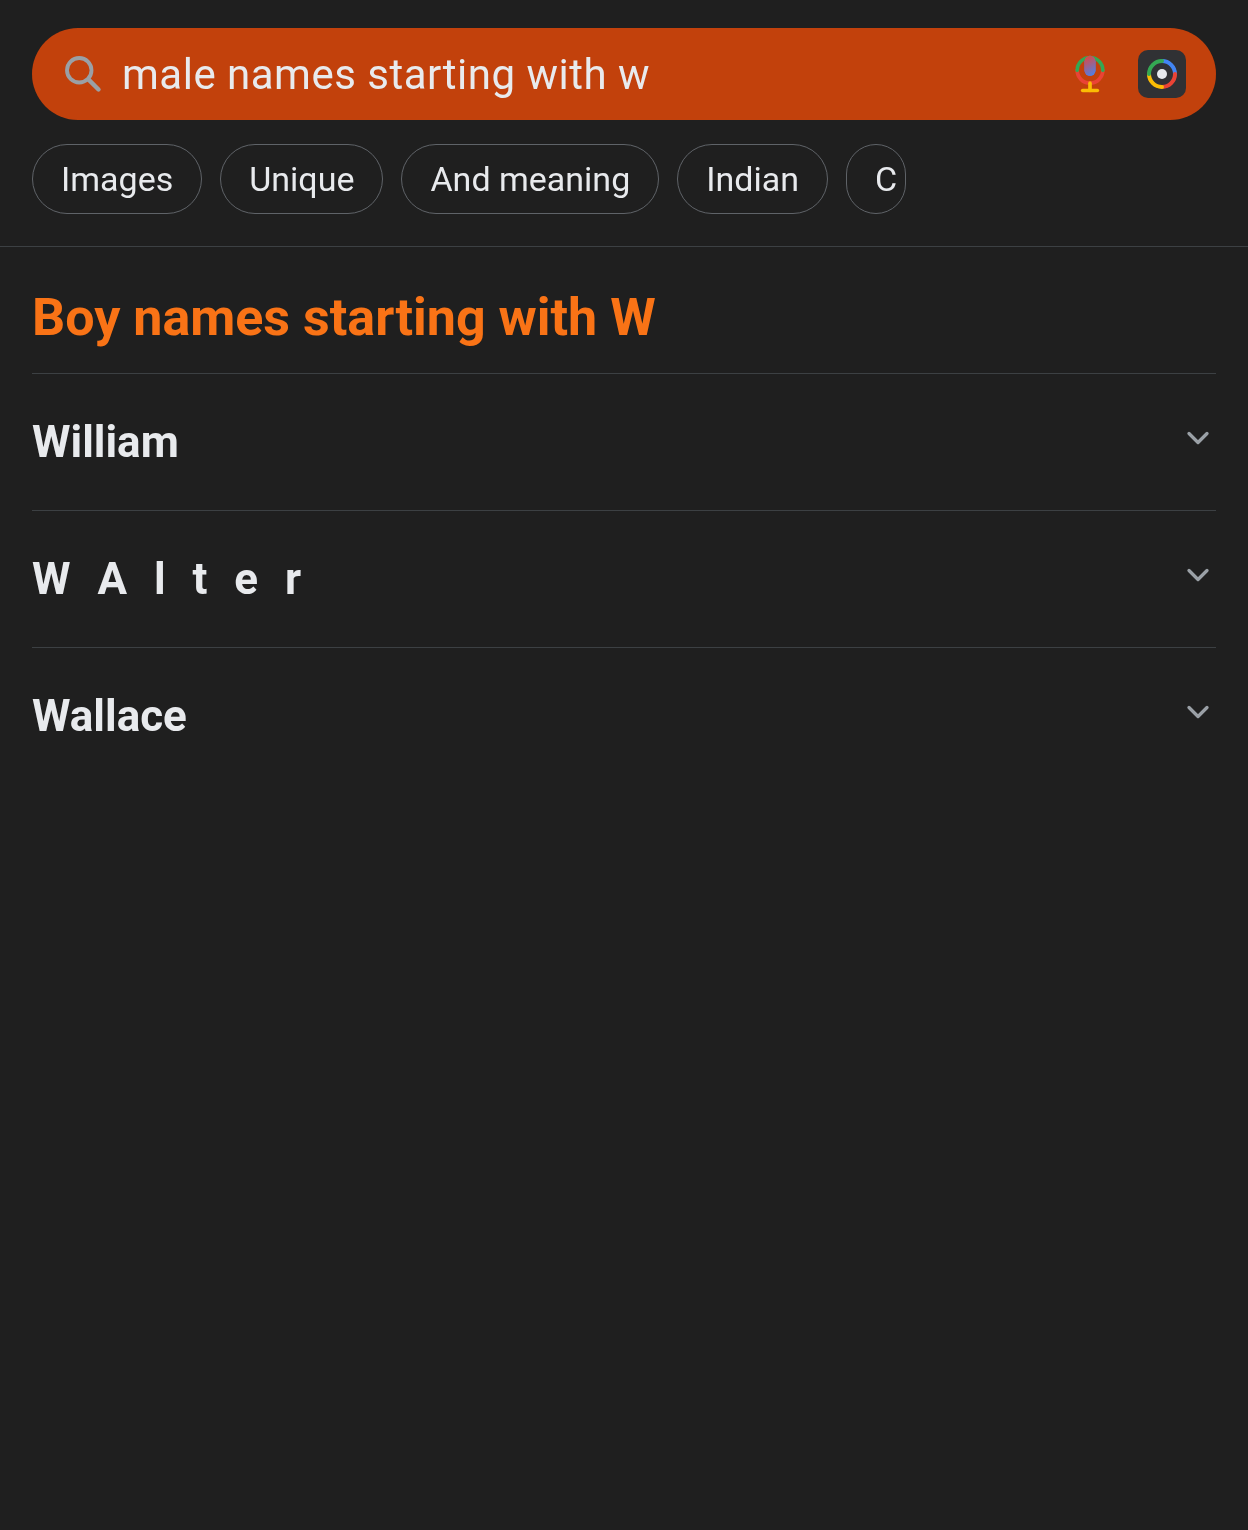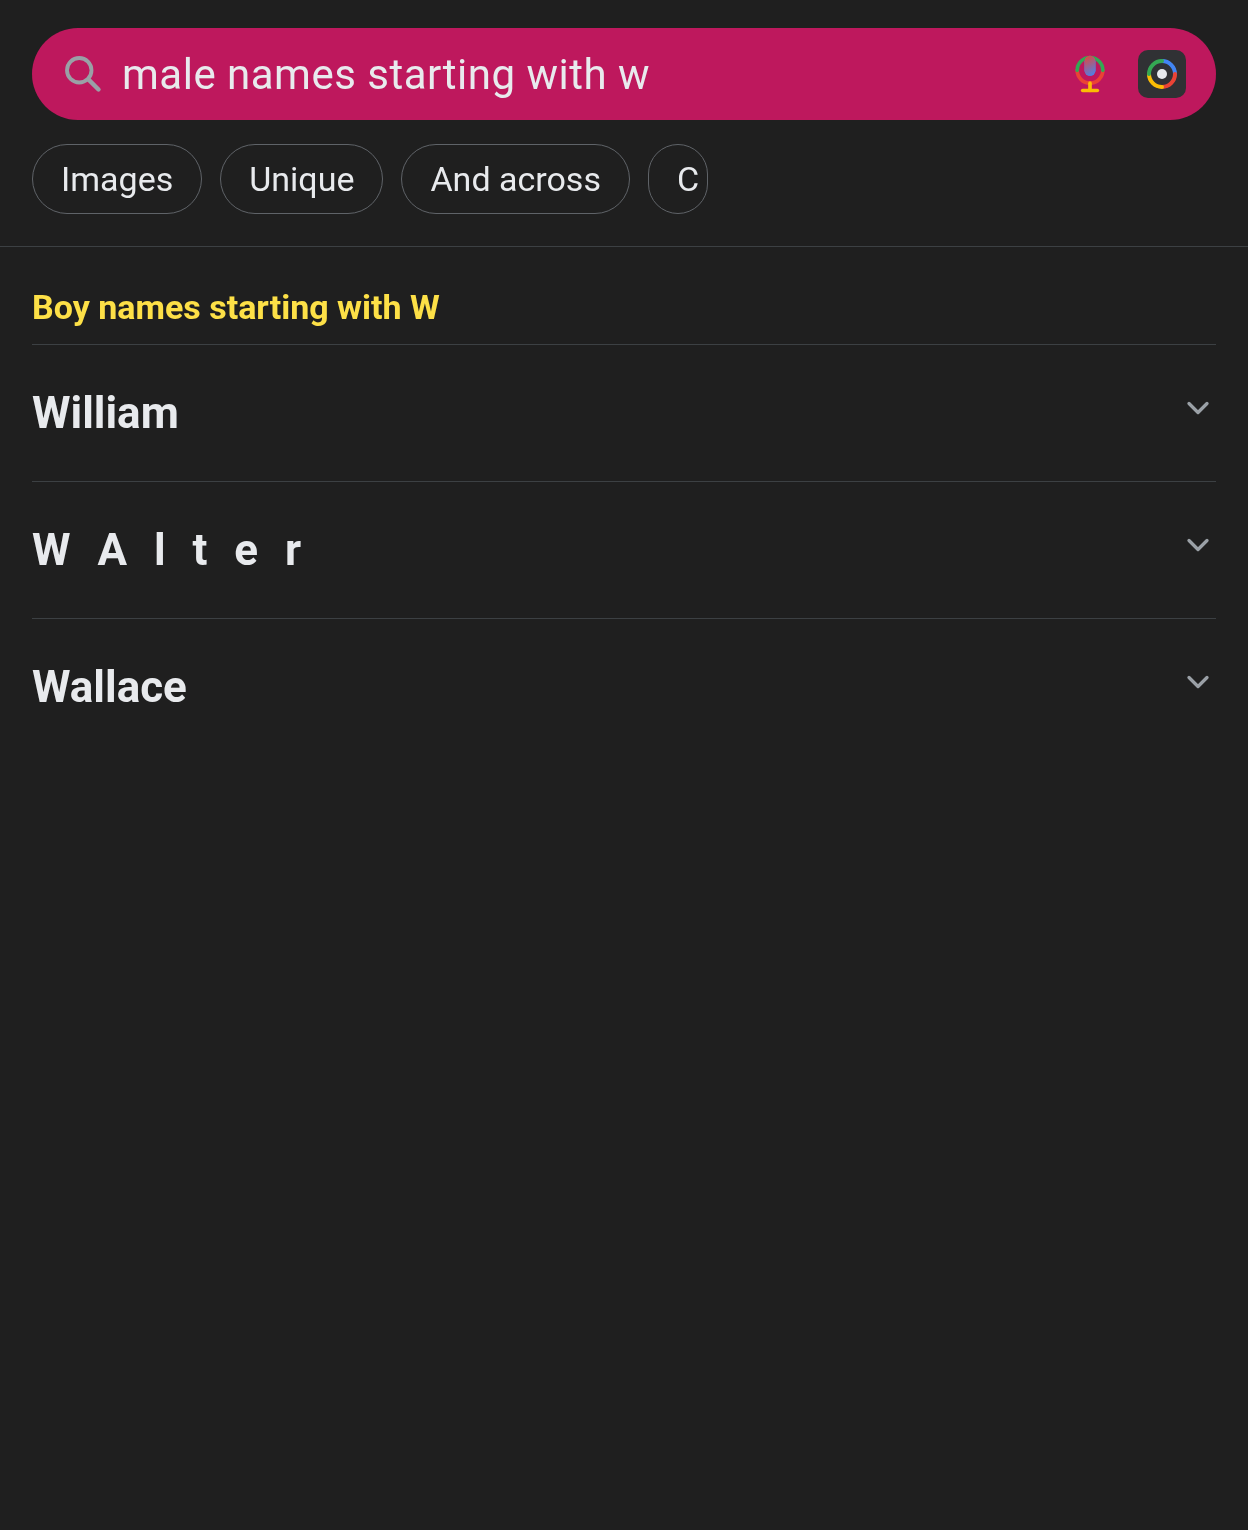--- a/index.html
+++ b/index.html
@@ -17,21 +17,21 @@
       overflow-x: hidden;
     }
 
     .search-bar-container {
       padding: 28px 32px 24px 32px;
     }
 
     .search-bar {
       display: flex;
       align-items: center;
-      background-color: #be185d;
+      background-color: #c2410c;
       border-radius: 50px;
       padding: 20px 28px;
       gap: 20px;
       width: 100%;
     }
 
     .search-icon-wrap {
       flex-shrink: 0;
     }
 
@@ -102,24 +102,24 @@
       background-color: #3c4043;
       margin: 0 0 0 0;
     }
 
     
     .main-content {
       padding: 40px 32px 0 32px;
     }
 
     .section-title {
-      font-size: 34px;
+      font-size: 52px;
       font-weight: 700;
-      color: #fde047;
-      margin-bottom: 16px;
+      color: #f97316;
+      margin-bottom: 24px;
       line-height: 1.2;
     }
 
     .section-subtitle {
       font-size: 32px;
       color: #9aa0a6;
       margin-bottom: 32px;
     }
 
     .names-list {
@@ -206,21 +206,22 @@
           <circle cx="24" cy="24" r="5" fill="#e8eaed"></circle>
         </svg>
       </span>
     </div>
   </div>
 </div>
 
 <div class="filter-chips">
   <div class="chip">Images</div>
   <div class="chip">Unique</div>
-  <div class="chip">And across</div>
+  <div class="chip">And meaning</div>
+  <div class="chip">Indian</div>
   <div class="chip" style="overflow:hidden; max-width:60px;">C</div>
 </div>
 
 <div class="top-divider"></div>
 
 <div class="main-content">
   <div class="section-title">Boy names starting with W</div>
 
   <div class="names-list">
 

